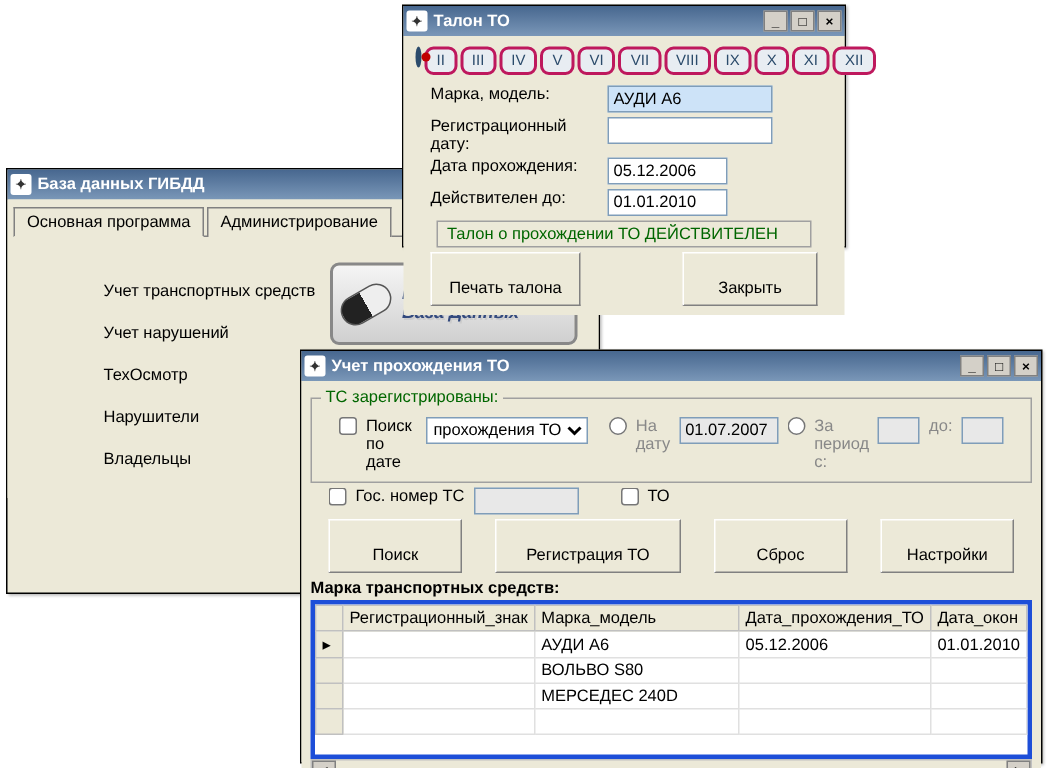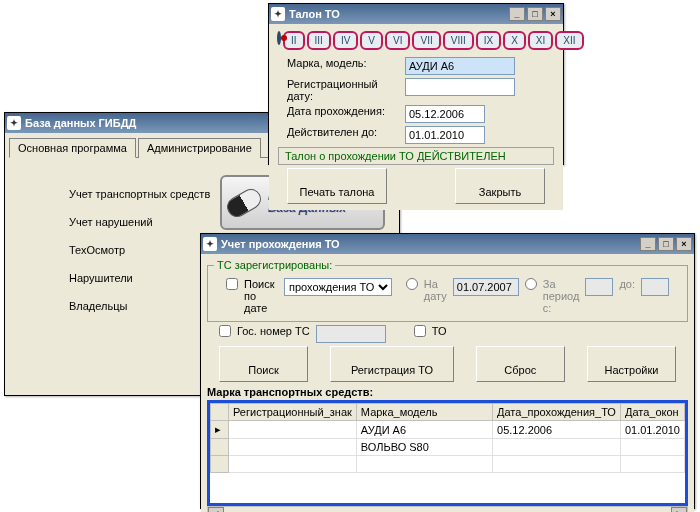--- a/index.html
+++ b/index.html
@@ -106,21 +106,21 @@
         <input class="input" style="width: 110px;" value="">
       </div>
     <div class="row">
         <span class="label" style="width:112px">Дата прохождения:</span>
         <input class="input" style="width: 80px;" value="05.12.2006">
       </div>
     <div class="row">
         <span class="label" style="width:112px">Действителен до:</span>
         <input class="input" style="width: 80px;" value="01.01.2010">
       </div>
-    <fieldset style="padding:2px 6px;margin:2px 3px"><span class="green">Талон о прохождении ТО ДЕЙСТВИТЕЛЕН</span></fieldset>
+    <fieldset style="padding:2px 6px;margin:2px 16px"><span class="green">Талон о прохождении ТО ДЕЙСТВИТЕЛЕН</span></fieldset>
     <div class="row" style="justify-content:space-between">
       <button class="btn" style="width:100px">Печать талона</button>
       <button class="btn" style="width:90px">Закрыть</button>
     </div>
   </div>
 </div>
 
 <div class="win" style="left:200px;top:233px;width:495px;height:276px">
   <div class="titlebar">
     <span class="ticon">✦</span>
@@ -183,20 +183,27 @@
         <tr>
               <td class="rowhdr"></td>
               <td></td>
               <td>ВОЛЬВО S80</td>
               <td></td>
               <td></td>
             </tr>
         <tr>
               <td class="rowhdr"></td>
               <td></td>
+              <td>МЕРСЕДЕС 240D</td>
+              <td></td>
+              <td></td>
+            </tr>
+        <tr>
+              <td class="rowhdr"></td>
+              <td></td>
               <td></td>
               <td></td>
               <td></td>
             </tr>
       </tbody>
         </table>
     </div>
     <div class="scrollbar-h">
         <div class="arr">◄</div>
         <div style="flex:1"></div>

